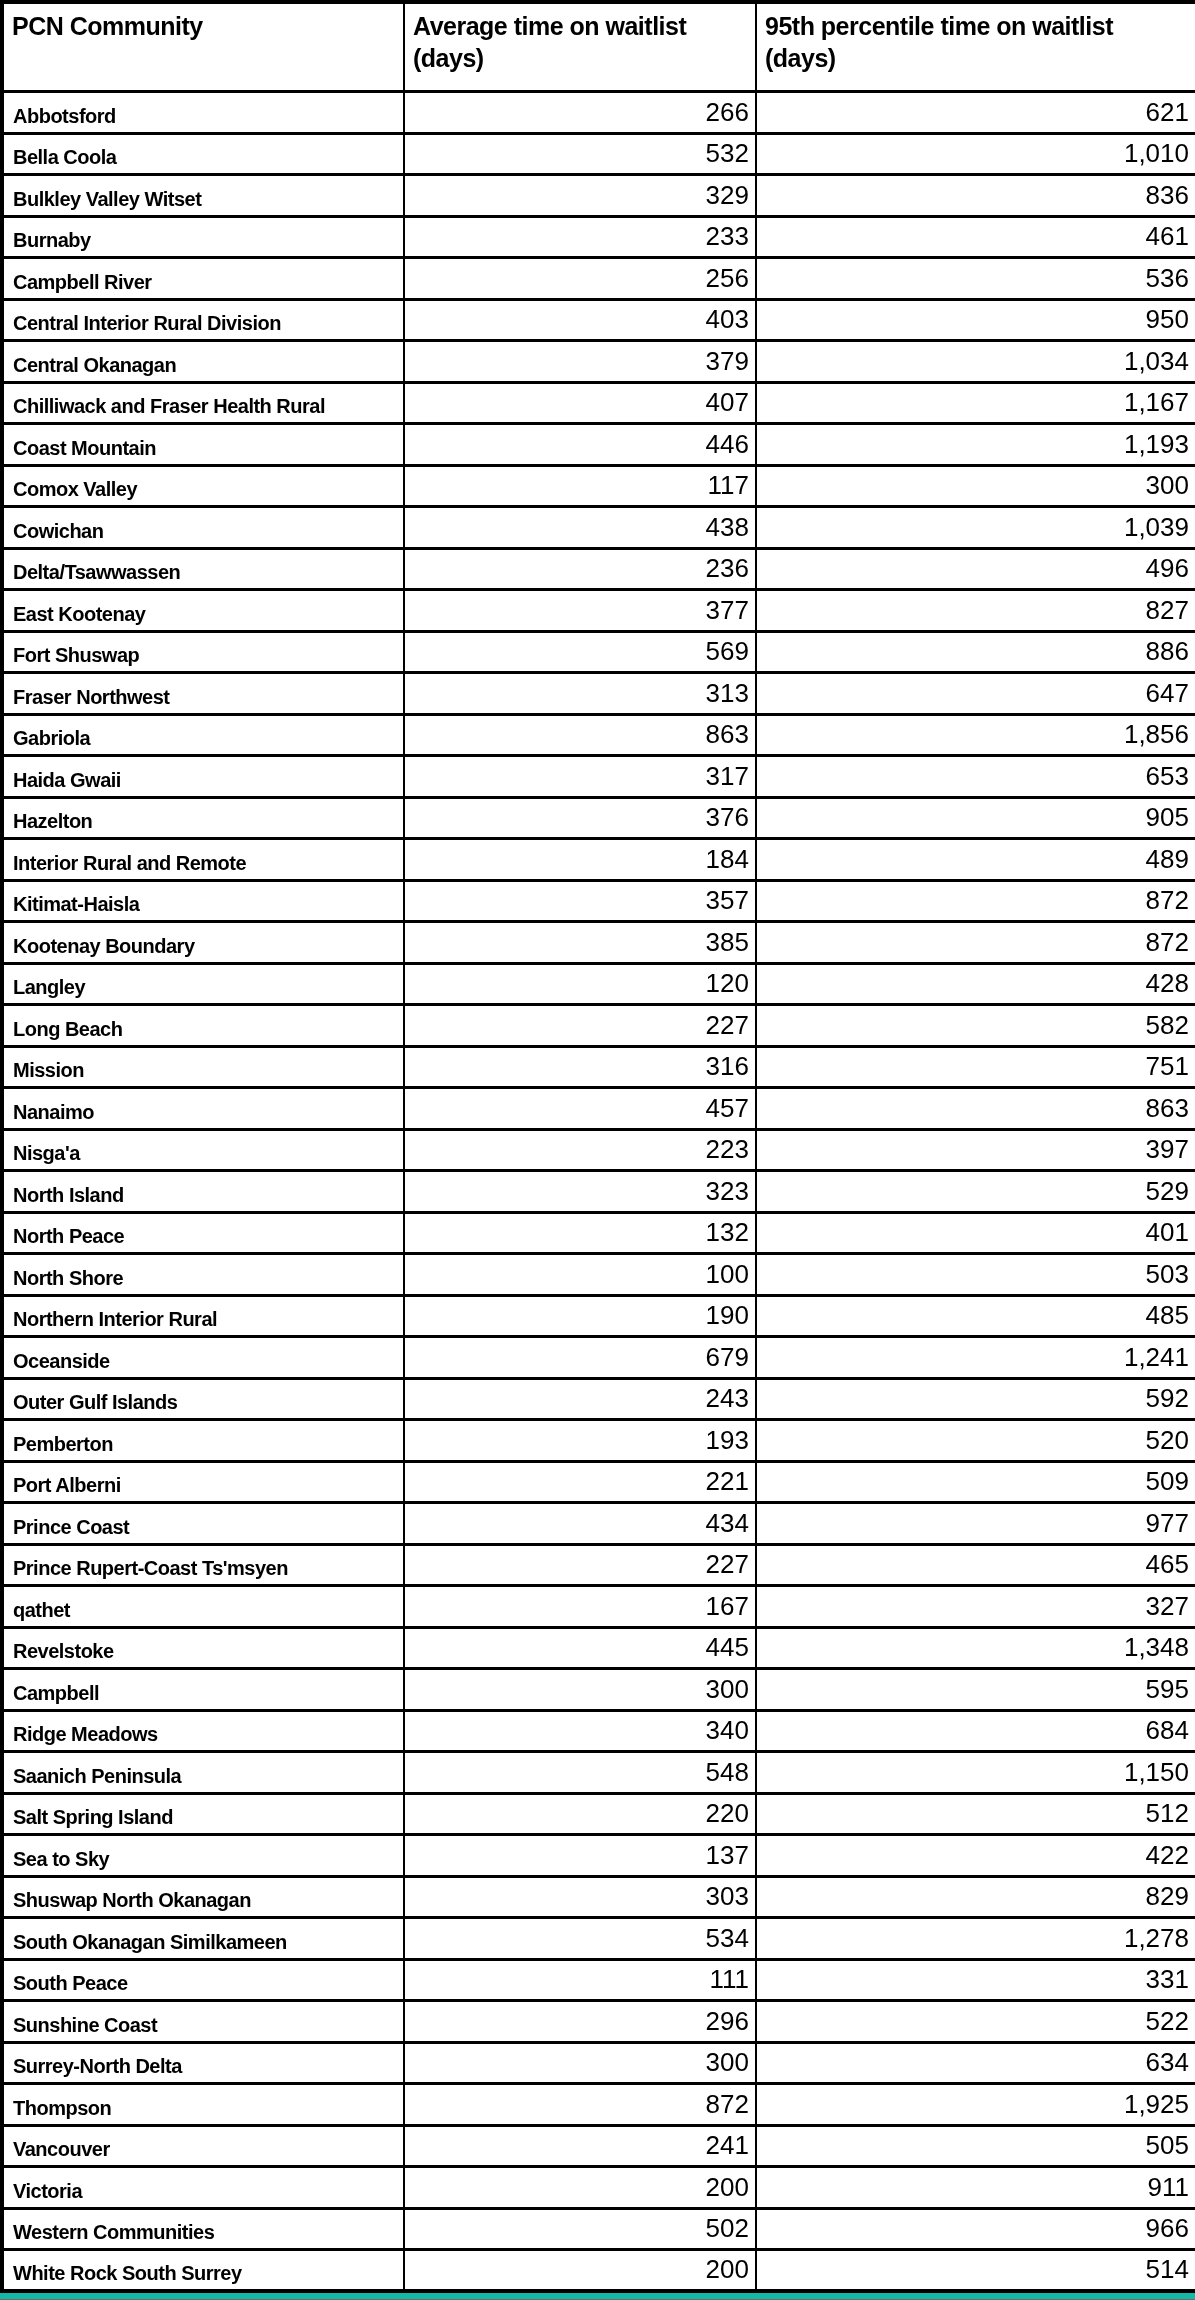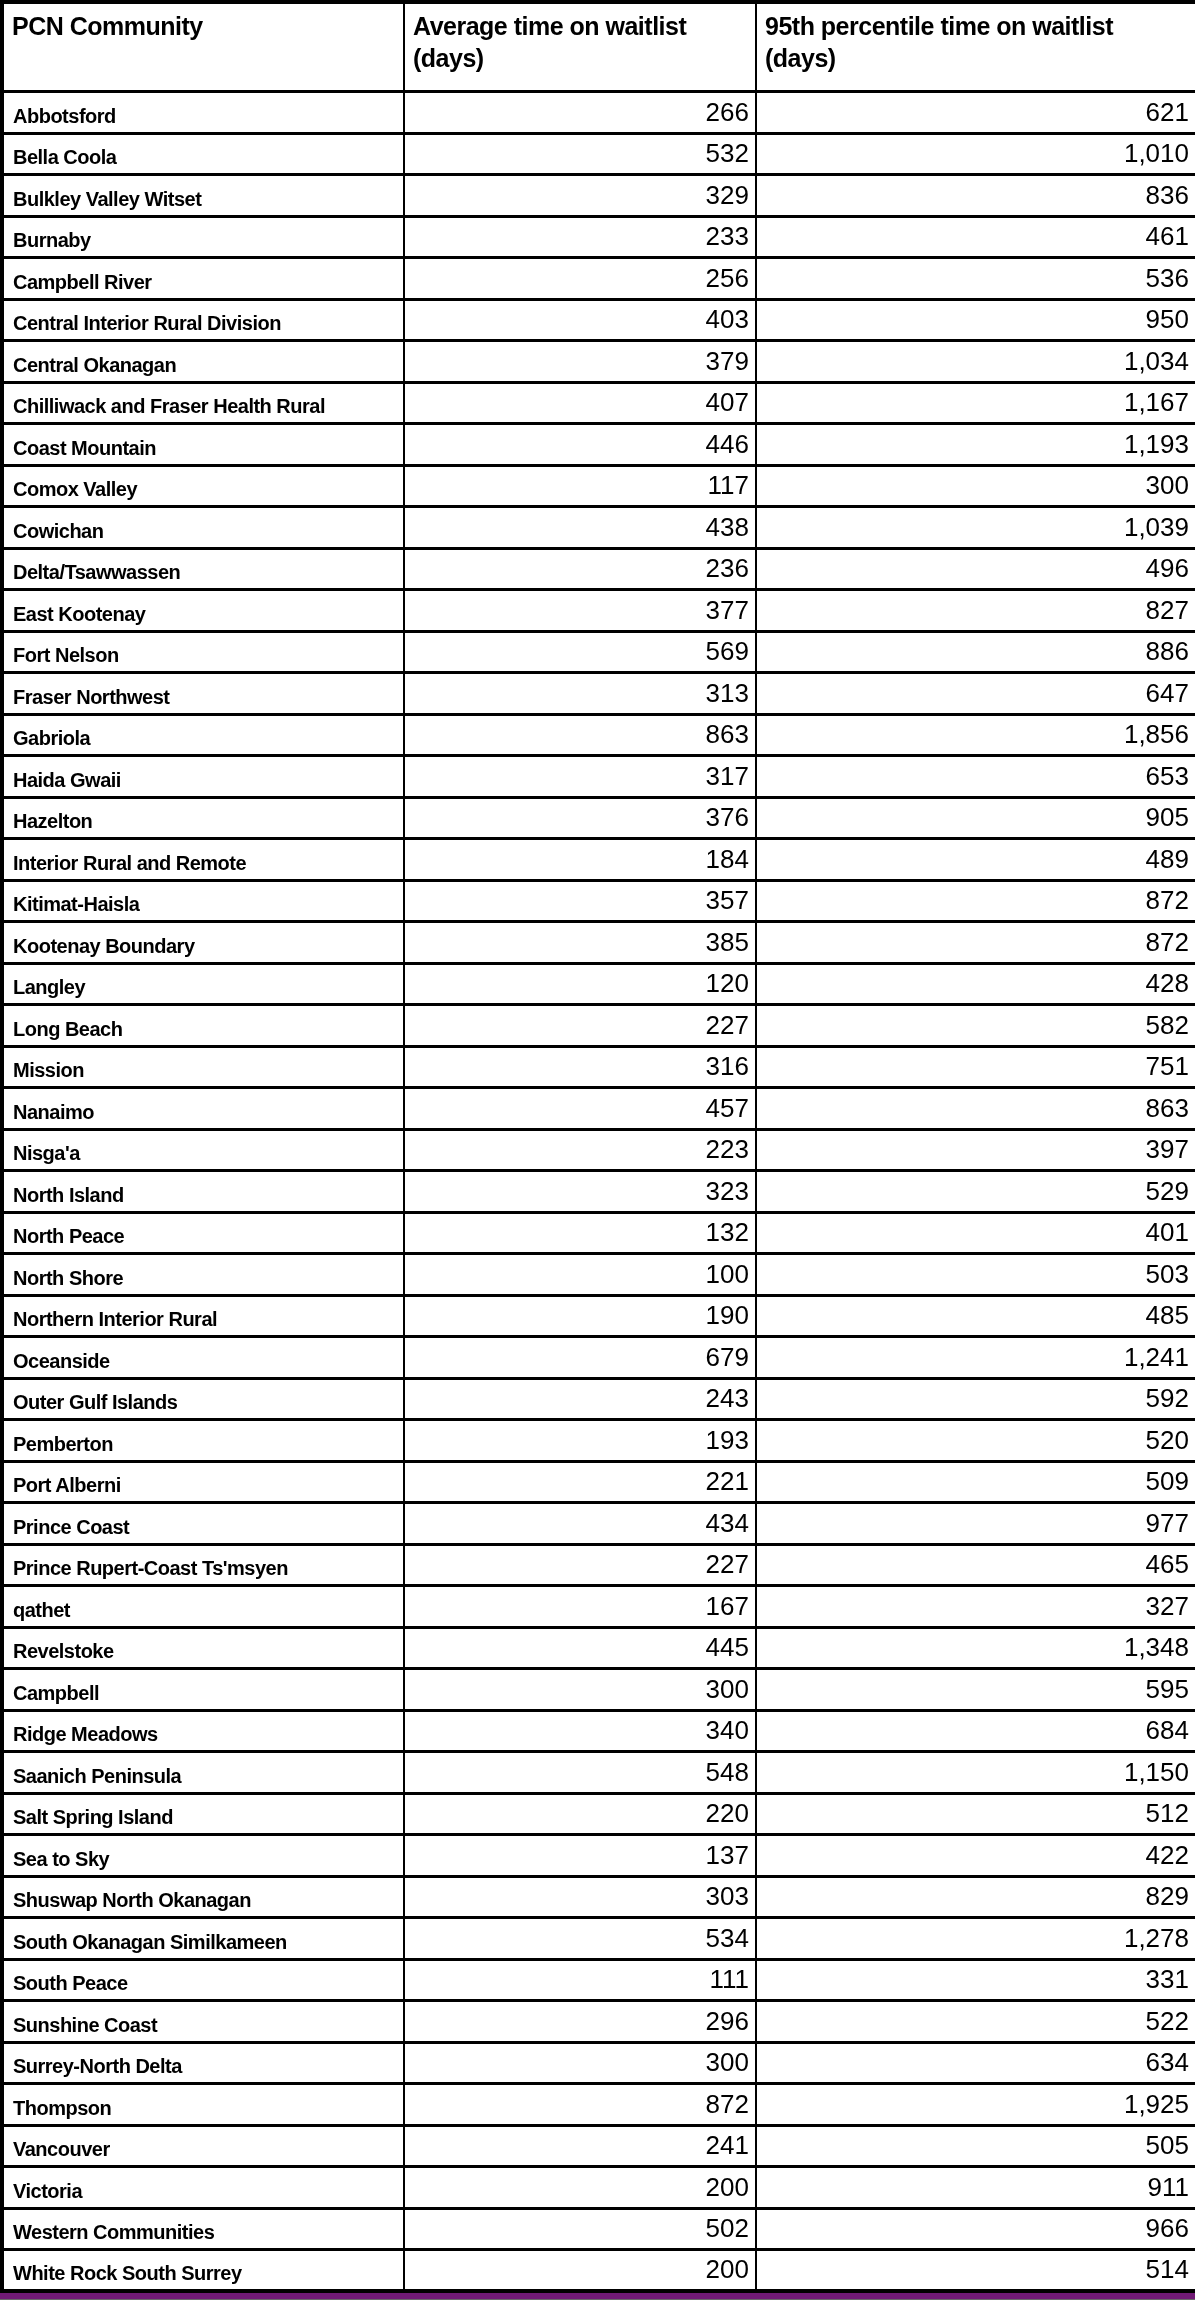--- a/index.html
+++ b/index.html
@@ -7,21 +7,21 @@
     padding: 0;
     background: #ffffff;
     width: 1195px;
     font-family: "Liberation Sans", sans-serif;
     color: #000000;
   }
   .page {
     width: 1195px;
     height: 2300px;
     overflow: hidden;
-    background: #701a75;
+    background: #14b8a6;
   }
   table.waitlist {
     border-collapse: collapse;
     table-layout: fixed;
     width: 1195px;
     border: 4px solid #000000;
   }
   table.waitlist th,
   table.waitlist td {
     border-left: 2px solid #000000;
@@ -157,21 +157,21 @@
           <td class="community">Delta/Tsawwassen</td>
           <td class="num">236</td>
           <td class="num">496</td>
         </tr>
         <tr>
           <td class="community">East Kootenay</td>
           <td class="num">377</td>
           <td class="num">827</td>
         </tr>
         <tr>
-          <td class="community">Fort Nelson</td>
+          <td class="community">Fort Shuswap</td>
           <td class="num">569</td>
           <td class="num">886</td>
         </tr>
         <tr>
           <td class="community">Fraser Northwest</td>
           <td class="num">313</td>
           <td class="num">647</td>
         </tr>
         <tr>
           <td class="community">Gabriola</td>

